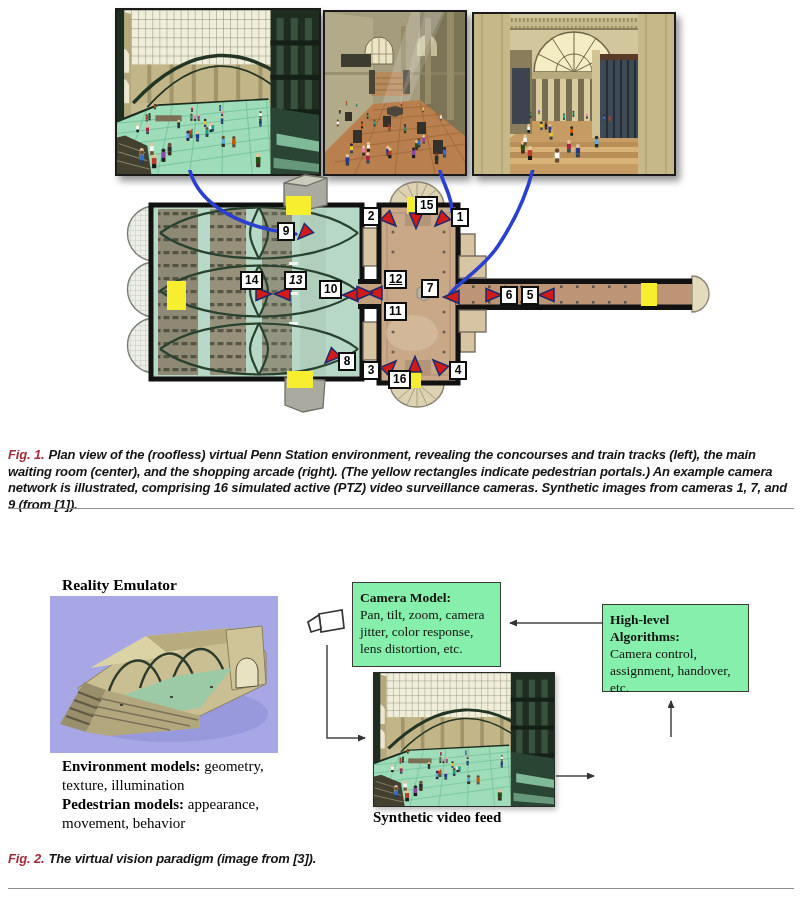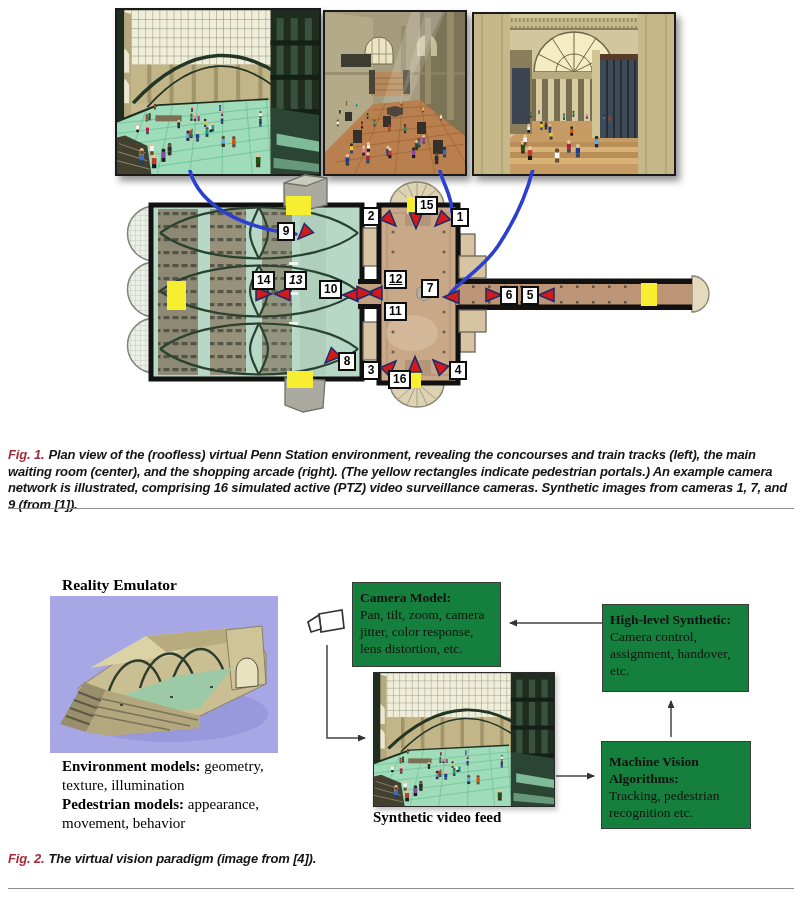--- a/index.html
+++ b/index.html
@@ -12,21 +12,21 @@
   .cam-label{position:absolute;background:#fff;border:2px solid #0e0e0e;color:#000;
              font:bold 12px/13px "Liberation Sans",sans-serif;padding:1px 3px;text-align:center;min-width:8px;}
   .cam-tri{position:absolute;width:22px;height:22px;}
   .caption{position:absolute;margin:0;color:#141414;width:784px;left:8px;
            font:italic bold 13px/16.5px "Liberation Sans",sans-serif;letter-spacing:-0.15px;}
   .figtag{color:var(--caption-red);padding-right:4px;}
   .rule{position:absolute;left:8px;width:786px;height:1px;background:#8f8f8f;}
   .serif-label{position:absolute;font:bold 15.5px/18px "Liberation Serif",serif;color:#000;}
   .notes{position:absolute;left:62px;top:757px;width:242px;font:15px/19px "Liberation Serif",serif;color:#000;}
   .notes p{margin:0;}
-  .dbox{position:absolute;background:#15803d;border:1.6px solid #3a3a3a;box-sizing:border-box;
+  .dbox{position:absolute;background:#86efac;border:1.6px solid #3a3a3a;box-sizing:border-box;
         font:13.5px/17px "Liberation Serif",serif;color:#111;padding:6px 7px;}
   .feed-img{position:absolute;border:1.6px solid #2a2a2a;background:#cde;box-shadow:2px 3px 5px rgba(0,0,0,.25);}
   .feed-img svg{display:block;width:100%;height:100%;}
   .emul{position:absolute;}
   .emul svg{display:block;width:100%;height:100%;}
   .feed-label{position:absolute;text-align:left;font:bold 15px/18px "Liberation Serif",serif;color:#000;}
   .arrows,.camicon{position:absolute;}
 </style>
 </head>
 <body>
@@ -865,21 +865,21 @@
       <div class="cam-label" style="left: 449px; top: 361px;">4</div>
       <div class="cam-label" style="left: 521px; top: 286px;">5</div>
       <div class="cam-label" style="left: 500px; top: 286px;">6</div>
       <div class="cam-label" style="left: 421px; top: 279px;">7</div>
       <div class="cam-label" style="left: 338px; top: 352px;">8</div>
       <div class="cam-label" style="left: 277px; top: 222px;">9</div>
       <div class="cam-label" style="left: 319px; top: 280px;">10</div>
       <div class="cam-label" style="left: 384px; top: 302px;">11</div>
       <div class="cam-label" style="left: 384px; top: 270px; text-decoration: underline;">12</div>
       <div class="cam-label" style="left: 284px; top: 271px; font-style: italic;">13</div>
-      <div class="cam-label" style="left: 252px; top: 271px;">14</div>
+      <div class="cam-label" style="left: 240px; top: 271px;">14</div>
       <div class="cam-label" style="left: 415px; top: 196px;">15</div>
       <div class="cam-label" style="left: 388px; top: 370px;">16</div>
     </div>
 
   <p class="caption" style="top:447px">
     <span class="figtag">Fig. 1.</span><span>Plan view of the (roofless) virtual Penn Station environment, revealing the concourses and train tracks (left), the main waiting room (center), and the shopping arcade (right). (The yellow rectangles indicate pedestrian portals.) An example camera network is illustrated, comprising 16 simulated active (PTZ) video surveillance cameras. Synthetic images from cameras 1, 7, and 9 (from [1]).</span>
   </p>
   <div class="rule" style="top:508px"></div>
 
   <div class="serif-label" style="left:62px;top:576px">Reality Emulator</div>
@@ -898,26 +898,22 @@
   <svg class="camicon" style="left:305px;top:607px" width="42" height="36" viewBox="0 0 42 36">
     <polygon points="14,7 37,3 39,21 16,25" fill="#fff" stroke="#333" stroke-width="1.7"></polygon>
     <polygon points="3,15 14,8 16,22 6,25" fill="#fff" stroke="#333" stroke-width="1.7"></polygon>
   </svg>
 
   <div class="dbox" style="left:352px;top:582px;width:149px;height:85px">
     <b>Camera Model:</b><br>
     <span>Pan, tilt, zoom, camera jitter, color response, lens distortion, etc.</span>
   </div>
   <div class="dbox" style="left:602px;top:604px;width:147px;height:88px">
-    <b>High-level Synthetic:</b><br>
+    <b>High-level Algorithms:</b><br>
     <span>Camera control, assignment, handover, etc.</span>
-  </div>
-  <div class="dbox" style="left:601px;top:741px;width:150px;height:88px;padding-top:11px">
-    <b>Machine Vision Algorithms:</b><br>
-    <span>Tracking, pedestrian recognition etc.</span>
   </div>
 
   <div class="feed-img" style="left:373px;top:672px;width:180px;height:133px">
     <svg viewBox="0 0 200 162" preserveAspectRatio="none">
         <use href="#sym-concourse"></use>
       </svg>
   </div>
   <div class="feed-label" style="left:373px;top:808px;width:181px">Synthetic video feed</div>
 
   <svg class="arrows" style="left:300px;top:575px" width="420" height="265" viewBox="300 575 420 265">
@@ -928,17 +924,17 @@
     </defs>
     <g stroke="#444" stroke-width="1.5" fill="none">
       <path d="M602,623 H510" marker-end="url(#ah)"></path>
       <path d="M327,645 V738 H365" marker-end="url(#ah)"></path>
       <path d="M556,776 H594" marker-end="url(#ah)"></path>
       <path d="M671,737 V701" marker-end="url(#ah)"></path>
     </g>
   </svg>
 
   <p class="caption" style="top:851px">
-    <span class="figtag">Fig. 2.</span><span>The virtual vision paradigm (image from [4]).</span>
+    <span class="figtag">Fig. 2.</span><span>The virtual vision paradigm (image from [3]).</span>
   </p>
   <div class="rule" style="top:888px"></div>
 
 </div>
 
 </body></html>

